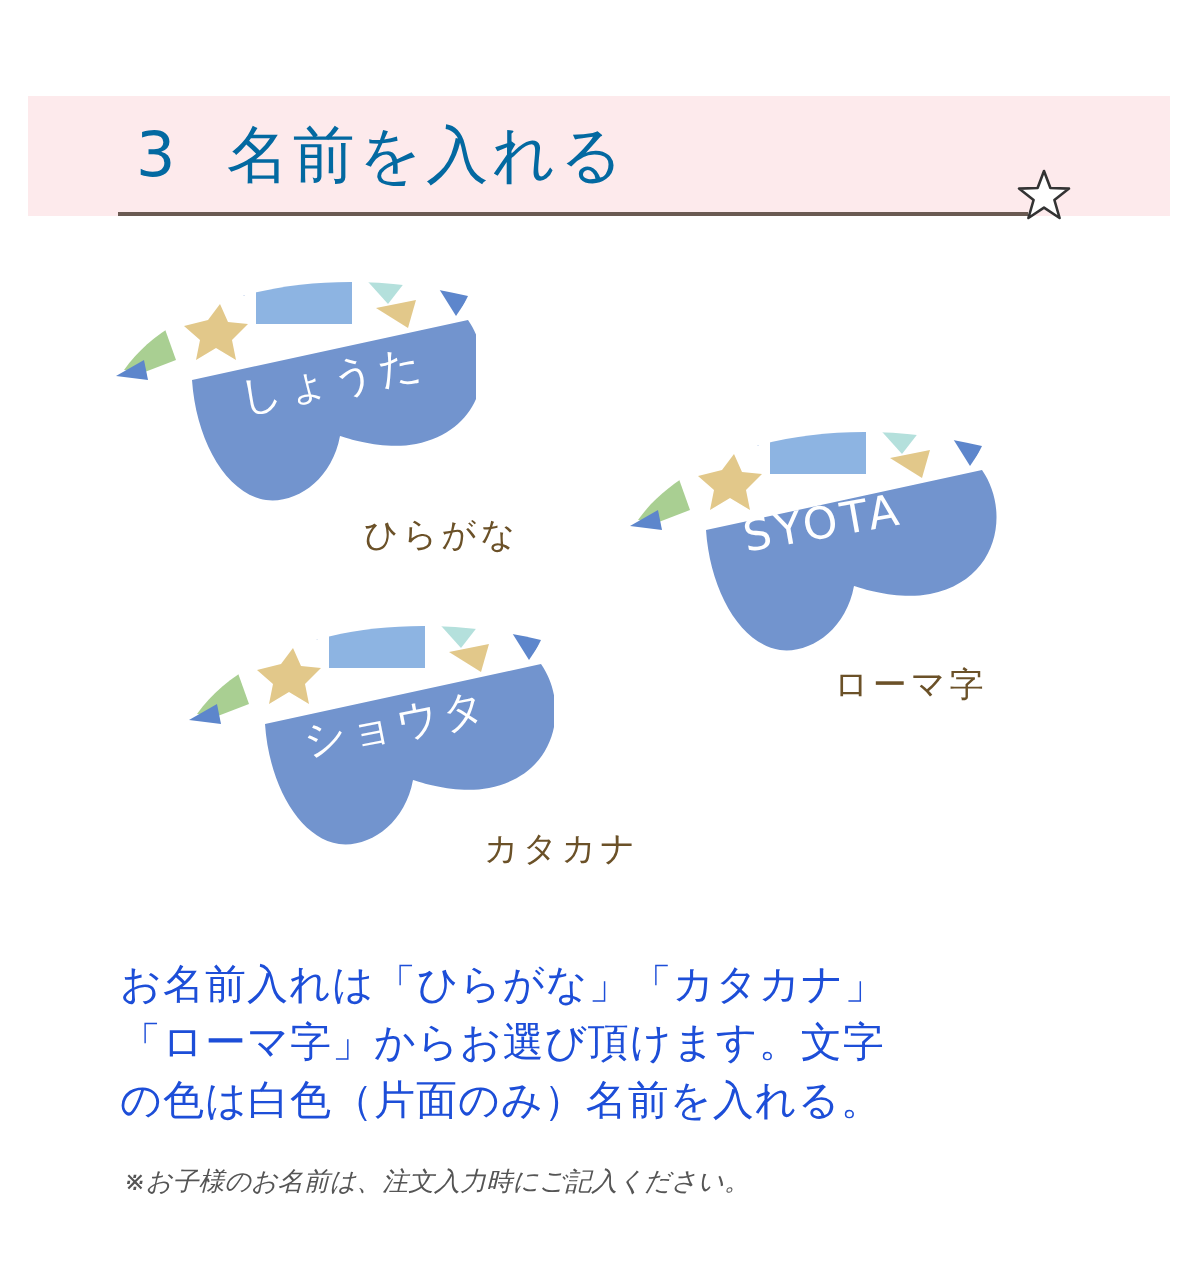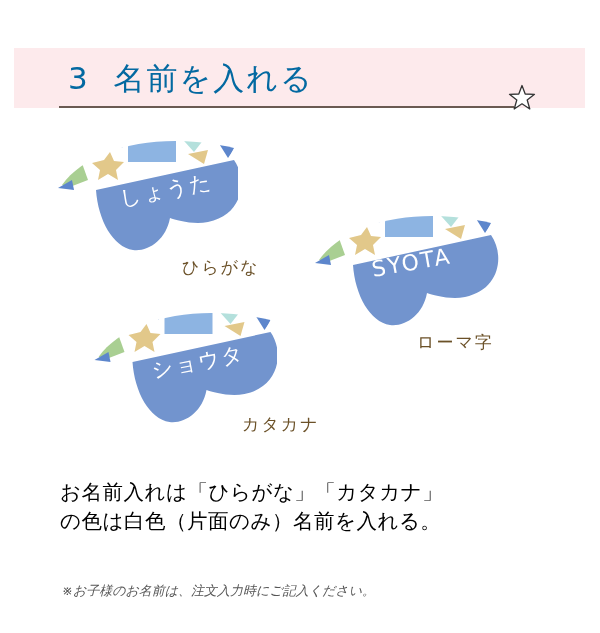--- a/index.html
+++ b/index.html
@@ -26,21 +26,21 @@
   .tag { position: absolute; }
   .tag svg { display: block; }
   .tag-name {
     position: absolute; color: #ffffff; font-size: 21px; white-space: nowrap;
     transform-origin: left center; letter-spacing: 2px;
   }
   .caption { position: absolute; color: #6b5128; font-size: 17px; letter-spacing: 2px; white-space: nowrap; }
 
   .body-text {
     position: absolute; left: 60px; top: 478px; width: 490px;
-    font-size: 20.5px; line-height: 29px; color: #000000; letter-spacing: 0.5px;
+    font-size: 20.5px; line-height: 29px; color: #1d4ed8; letter-spacing: 0.5px;
   }
   .body-text div { white-space: nowrap; }
   .note {
     position: absolute; left: 62px; top: 582px; font-size: 13px; color: #555555; white-space: nowrap; font-style: italic;
   }
 </style>
 </head>
 <body>
 
 <div class="header-band"></div>
@@ -120,15 +120,16 @@
     <polygon points="0,58 14,50 16,60" fill="#5d86cc"></polygon>
     <path d="M38,60 L176,30 C190,50 185,85 150,92 C135,95 118,90 112,88
              C108,110 90,122 75,120 C55,117 40,90 38,60 Z" fill="#7294ce"></path>
   </svg>
   <div class="tag-name" style="left:60px; top:55px; transform: rotate(-11deg);">ショウタ</div>
 </div>
 <div class="caption" style="left:242px; top:413px;">カタカナ</div>
 
 <div class="body-text">
   <div>お名前入れは「ひらがな」「カタカナ」</div>
+  <div>「ローマ字」からお選び頂けます。文字</div>
   <div>の色は白色（片面のみ）名前を入れる。</div>
 </div>
 <div class="note">※お子様のお名前は、注文入力時にご記入ください。</div>
 
 </body></html>

